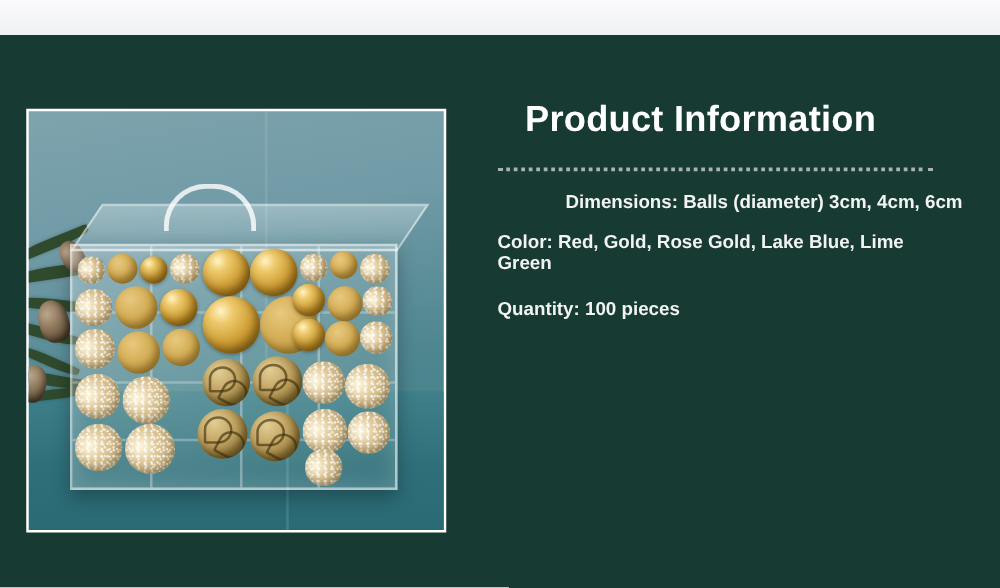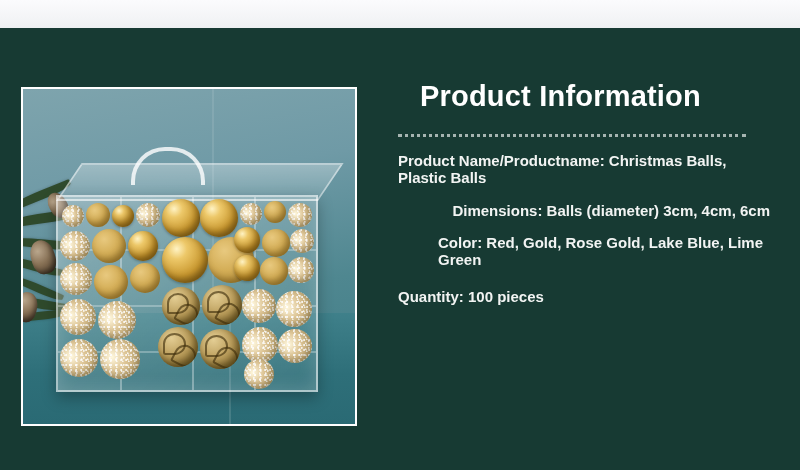--- a/index.html
+++ b/index.html
@@ -176,21 +176,21 @@
   .spec {
     color:#f2f4f3;
     font-weight: bold;
     line-height: 17px;
   }
   .spec.sz-lg { font-size: 17px; line-height: 21px; }
   .spec.sz-md { font-size: 15px; line-height: 17px; }
   .gap-a { margin-top: 15px; }
   .gap-b { margin-top: 17px; }
   .gap-c { margin-top: 16px; text-align: right; }
-  .gap-d { margin-top: 15px; margin-left: 40px; }
+  .gap-d { margin-top: 15px; }
   .gap-e { margin-top: 20px; }
   .nowrapish { max-width: 345px; }
 </style>
 </head>
 <body>
 
 <div id="page">
 
   <div class="top-strip"></div>
   <div class="banner"></div>
@@ -266,20 +266,19 @@
         <div class="ball glitter" style="left:186px; top:162px; width:30px; height:30px;"></div>
       </div>
     </div>
   </div>
 
   <div class="info">
     <h1 class="title">Product Information</h1>
     <div class="dotted"></div>
 
     <div class="spec-list">
-      <div class="spec sz-md gap-a nowrapish">Product Name/Productname: Christmas Balls, Plastic Balls</div>
       <div class="spec sz-md gap-c">Dimensions: Balls (diameter) 3cm, 4cm, 6cm</div>
       <div class="spec sz-md gap-d nowrapish">Color: Red, Gold, Rose Gold, Lake Blue, Lime Green</div>
       <div class="spec sz-md gap-e">Quantity: 100 pieces</div>
     </div>
   </div>
 
 </div>
 
 </body></html>

